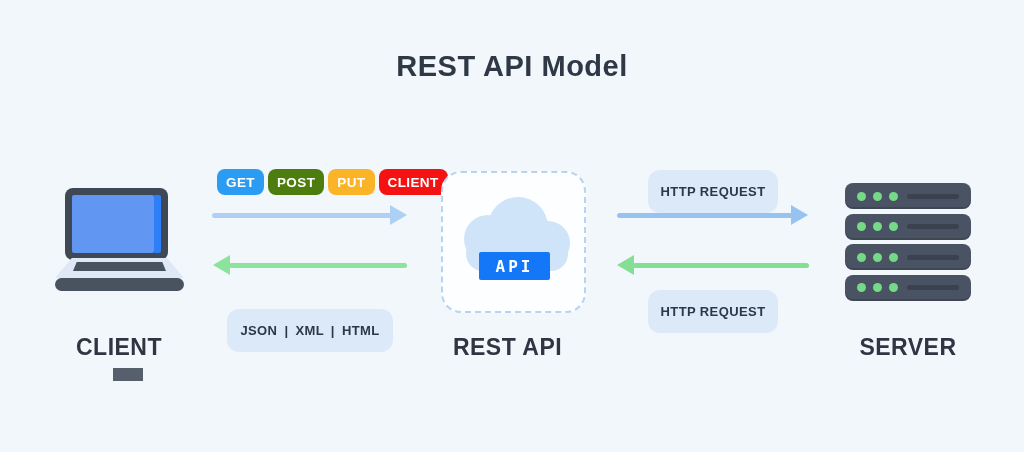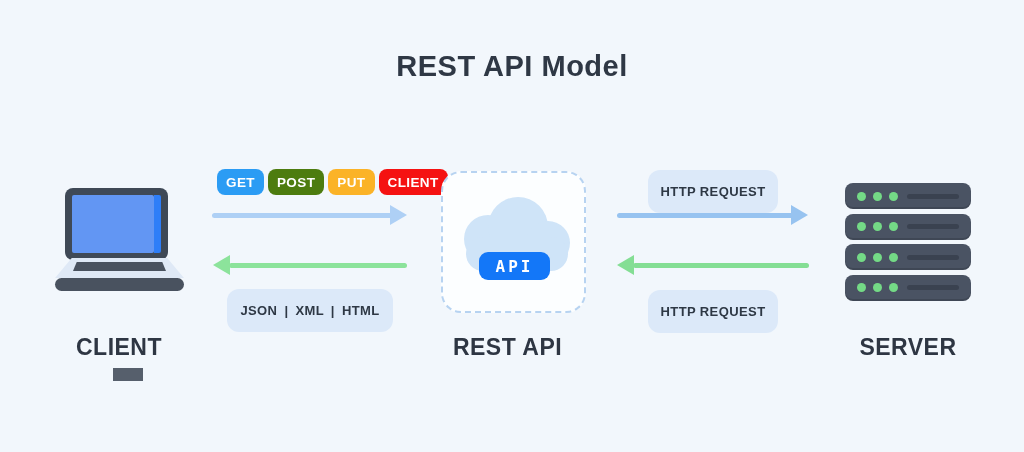--- a/index.html
+++ b/index.html
@@ -64,21 +64,21 @@
 
   
   .api-box{
     position:absolute;left:441px;top:171px;width:145px;height:142px;
     background:#fcfeff;border:2px dashed #b7d3f1;border-radius:20px;
     box-sizing:border-box;
   }
   .api-box svg{position:absolute;left:13px;top:20px;}
   .api-pill{
     position:absolute;left:36px;top:79px;width:71px;height:28px;
-    background:#1377f8;border-radius:9px;
+    background:#1377f8;border-radius:2px;
     display:flex;align-items:center;justify-content:center;
     color:#fff;font-family:"DejaVu Sans Mono",monospace;
     font-weight:700;font-size:16px;letter-spacing:3px;
   }
 
   
   .rack{
     position:absolute;left:845px;top:183px;width:126px;height:118px;
     display:flex;flex-direction:column;justify-content:space-between;
   }
@@ -119,21 +119,21 @@
   
   .pill{
     display:inline-block;background:#dce9f9;border-radius:12px;
     padding:14px 13px;font-size:13px;font-weight:700;
     letter-spacing:.4px;color:#2e3845;white-space:nowrap;
   }
   .pill-wrap{position:absolute;text-align:center;}
   .formats-wrap{left:212px;top:289px;width:196px;}
   .http-req-wrap{left:617px;top:170px;width:192px;}
   .http-res-wrap{left:617px;top:290px;width:192px;}
-  .formats-wrap .pill{word-spacing:3px;}
+  .formats-wrap .pill{word-spacing:3px;margin-top:20px;}
 </style>
 </head>
 <body>
 
 <div class="canvas">
 
   <div class="title">REST API Model</div>
 
   <div class="laptop">
     <div class="bezel">

